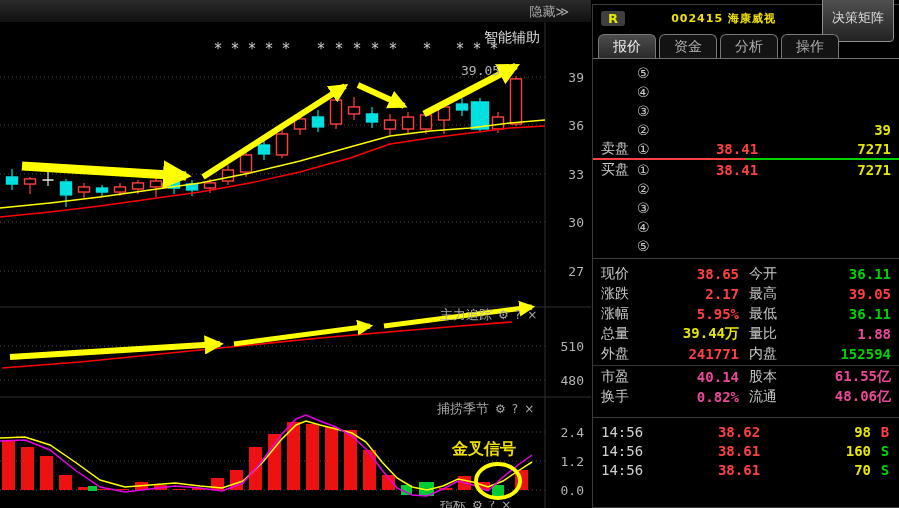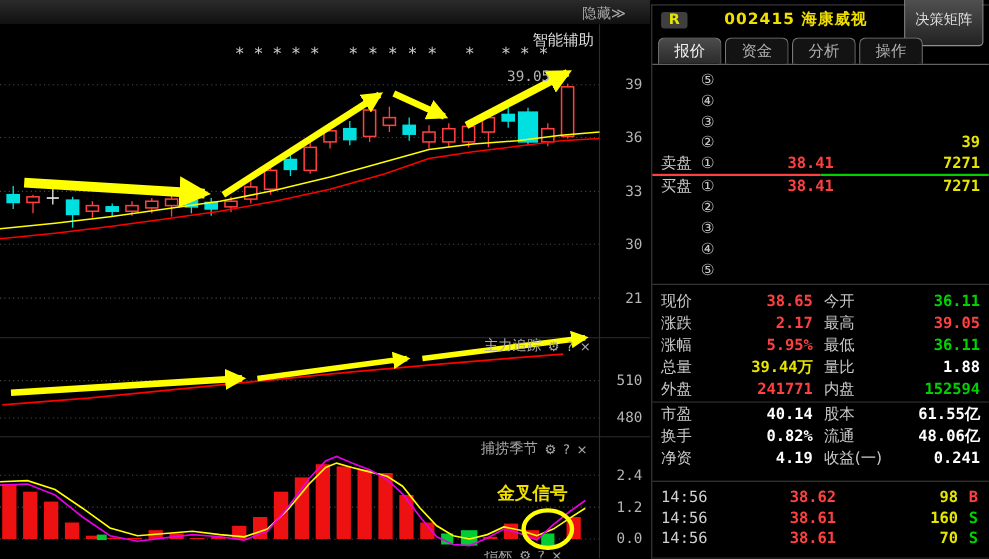--- a/index.html
+++ b/index.html
@@ -21,25 +21,25 @@
   #bottom-label{left:437px;top:402px;}
   #clipped-label{left:440px;top:501px;height:7px;overflow:hidden;}
   #gc-label{left:452px;top:442px;color:#f0e000;font-size:16px;font-weight:bold;}
   .axis-label{position:absolute;left:550px;width:34px;text-align:right;color:#b4b4b4;
               font-size:13px;font-family:"DejaVu Sans Mono",monospace;}
   
   .panel{position:absolute;left:592px;top:4px;width:307px;height:504px;background:#000;
          border:1px solid #3c3c3c;border-right:none;box-sizing:border-box;color:#c8c8c8;}
   .num{font-family:"DejaVu Sans Mono",monospace;font-weight:bold;}
   .c-red{color:var(--red);} .c-green{color:var(--green);} .c-yellow{color:var(--yellow);}
-  .c-white{color:#ffffff;}
+  .c-white{color:#ec4899;}
   .p-header{display:flex;align-items:center;height:26px;}
   .badge{background:#3f3f3f;color:var(--yellow);font-weight:bold;padding:0 7px;border-radius:3px;
          margin-left:8px;font-size:13px;}
-  .p-title{flex:1;text-align:center;color:#f0e000;font-weight:bold;font-size:14px;letter-spacing:1px;}
+  .p-title{flex:1;text-align:center;color:#f0e000;font-weight:bold;font-size:11px;letter-spacing:1px;}
   .matrix-btn{margin-right:5px;border:1px solid #909090;border-radius:4px;
               background:linear-gradient(#555,#222);color:#ddd;font-size:13px;padding:14px 9px;cursor:pointer;}
   .tabs{display:flex;height:27px;border-bottom:1px solid #6e6e6e;padding-left:5px;gap:3px;align-items:flex-end;text-align:center;}
   .tab{border:1px solid #787878;border-bottom:none;border-radius:6px 6px 0 0;
        padding:3px 14px 2px;font-size:14px;color:#b0b0b0;background:#131313;cursor:pointer;}
   .tab.active{background:linear-gradient(#4c4c4c,#2a2a2a);color:#f0f0f0;}
   .weibi{display:flex;height:21px;align-items:center;font-size:14px;border-bottom:1px solid #333;}
   .wb-l1{margin-left:8px;width:40px;}
   .wb-v1{width:100px;text-align:right;}
   .wb-l2{margin-left:12px;width:44px;}
@@ -234,21 +234,21 @@
     <span class="icon">?</span>
     <span class="icon">×</span>
   </div>
 
   <div class="overlay" id="gc-label">金叉信号</div>
 
   <div class="axis-label" style="top:70px">39</div>
   <div class="axis-label" style="top:118px">36</div>
   <div class="axis-label" style="top:167px">33</div>
   <div class="axis-label" style="top:215px">30</div>
-  <div class="axis-label" style="top:264px">21</div>
+  <div class="axis-label" style="top:264px">27</div>
   <div class="axis-label" style="top:339px">510</div>
   <div class="axis-label" style="top:373px">480</div>
   <div class="axis-label" style="top:425px">2.4</div>
   <div class="axis-label" style="top:454px">1.2</div>
   <div class="axis-label" style="top:483px">0.0</div>
 
   <div class="panel">
 
     <div class="p-header">
       <span class="badge">R</span>
@@ -368,26 +368,20 @@
         <span class="st-v1 num c-white">40.14</span>
         <span class="st-l2">股本</span>
         <span class="st-v2 num c-white">61.55亿</span>
       </div>
       <div class="st-row">
         <span class="st-l">换手</span>
         <span class="st-v1 num c-white">0.82%</span>
         <span class="st-l2">流通</span>
         <span class="st-v2 num c-white">48.06亿</span>
       </div>
-      <div class="st-row">
-        <span class="st-l">净资</span>
-        <span class="st-v1 num c-white">4.19</span>
-        <span class="st-l2">收益(一)</span>
-        <span class="st-v2 num c-white">0.241</span>
-      </div>
     </div>
 
     <div class="trades">
       <div class="tr-row">
         <span class="tr-time">14:56</span>
         <span class="tr-price num c-red">38.62</span>
         <span class="tr-vol num c-yellow">98</span>
         <span class="tr-side num c-red">B</span>
       </div>
       <div class="tr-row">

